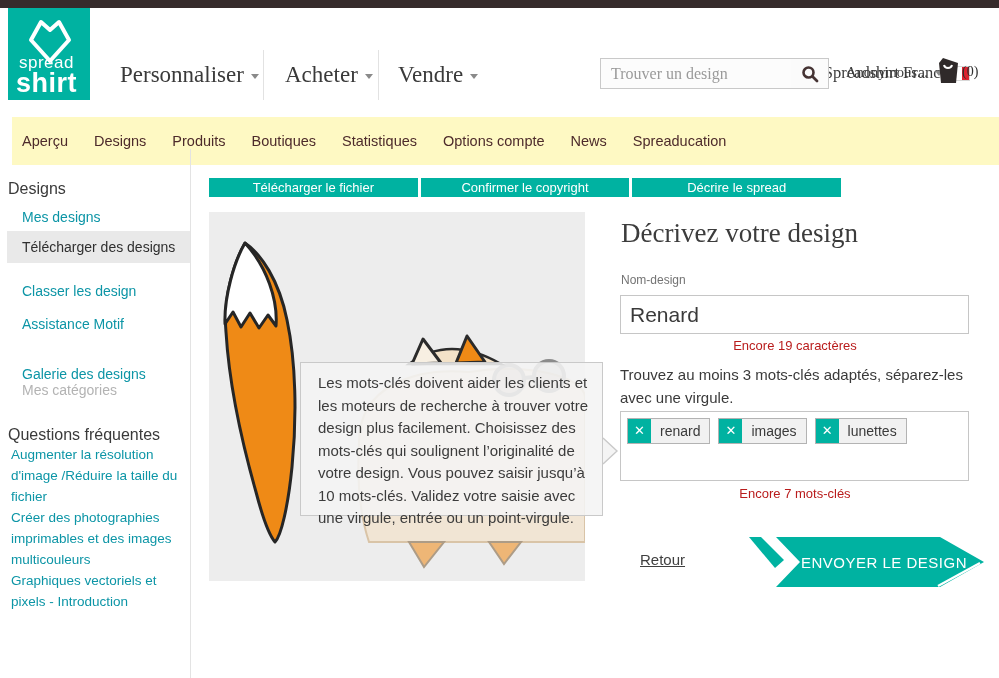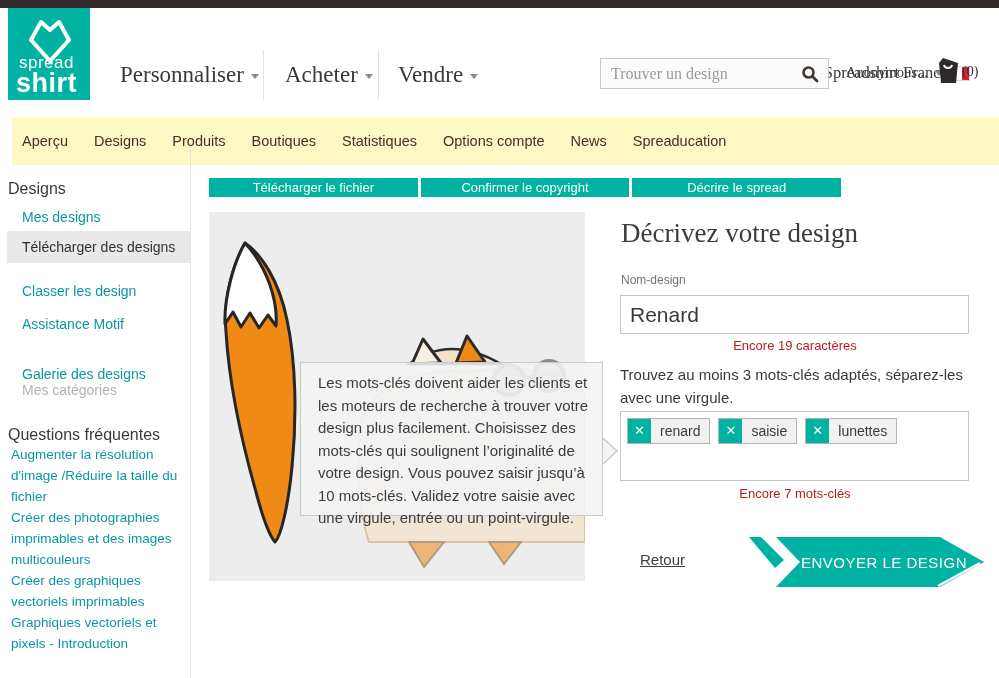--- a/index.html
+++ b/index.html
@@ -146,21 +146,20 @@
   <div class="side-active">Télécharger des designs</div>
   <a class="side-link" style="top:283px;">Classer les design</a>
   <a class="side-link" style="top:316px;">Assistance Motif</a>
   <a class="side-link" style="top:330px;margin-top:36px;">Galerie des designs</a>
   <a class="side-link disabled" style="top:382px;">Mes catégories</a>
 
   <div class="side-h" style="top:426px;">Questions fréquentes</div>
   <div class="q-links">
     <a class="q-link">Augmenter la résolution d'image /Réduire la taille du fichier</a>
     <a class="q-link">Créer des photographies imprimables et des images multicouleurs</a>
-    <a class="q-link">Créer des graphiques vectoriels imprimables</a>
     <a class="q-link">Graphiques vectoriels et pixels - Introduction</a>
   </div>
 
   <div class="steps">
     <div class="step">Télécharger le fichier</div>
     <div class="step">Confirmer le copyright</div>
     <div class="step">Décrire le spread</div>
   </div>
 
   <div class="preview">
@@ -197,21 +196,21 @@
 
   <div class="kw-hint">Trouvez au moins 3 mots-clés adaptés, séparez-les avec une virgule.</div>
 
   <div class="kw-box">
     <div class="tag">
       <span class="tag-x">✕</span>
       <span class="tag-label">renard</span>
     </div>
     <div class="tag">
       <span class="tag-x">✕</span>
-      <span class="tag-label">saisie</span>
+      <span class="tag-label">images</span>
     </div>
     <div class="tag">
       <span class="tag-x">✕</span>
       <span class="tag-label">lunettes</span>
     </div>
   </div>
   <div class="counter c2">Encore 7 mots-clés</div>
 
   <a class="back-link">Retour</a>
 

